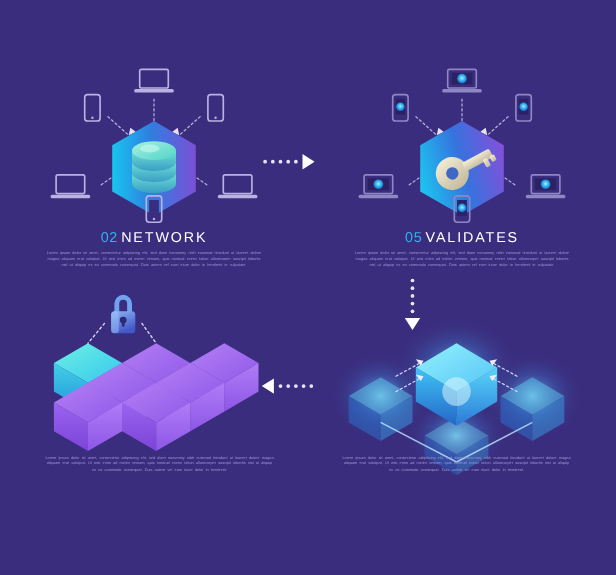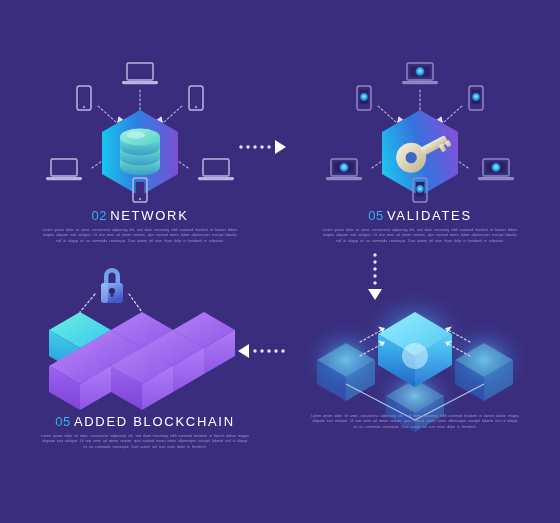--- a/index.html
+++ b/index.html
@@ -315,21 +315,20 @@
         <g transform="translate(92,18)">
           <path d="M-8,-2 L-8,-10 A8,8 0 0 1 8,-10 L8,-2 L3.6,-2 L3.6,-10 A3.6,3.6 0 0 0 -3.6,-10 L-3.6,-2 Z" fill="#6fa3ee"></path>
           <rect x="-11" y="-3" width="22" height="20" rx="3.2" fill="url(#lockG)"></rect>
           <rect x="-11" y="-3" width="7" height="20" rx="3.2" fill="#9ec4fa" opacity="0.5"></rect>
           <circle cx="0" cy="5" r="3.1" fill="#2b2a72"></circle>
           <rect x="-1.3" y="5" width="2.6" height="6" rx="1.2" fill="#2b2a72"></rect>
         </g>
       </svg>
     </div>
     <div class="caption">
-      <div class="cap-title"><span class="cap-num">05</span><span>ADDED BLOCKCHAIN</span></div>
       <div class="cap-body">Lorem ipsum dolor sit amet, consectetur adipiscing elit, sed diam nonummy nibh euismod tincidunt ut laoreet dolore magna aliquam erat volutpat. Ut wisi enim ad minim veniam, quis nostrud exerci tation ullamcorper suscipit lobortis nisl ut aliquip ex ea commodo consequat. Duis autem vel eum iriure dolor in hendrerit.</div>
     </div>
   </div>
 
   <div class="panel" id="panel-unified">
     <div class="art">
       <svg width="250" height="150" viewBox="0 0 250 150">
         <defs>
           <radialGradient id="glowBig" cx="0.5" cy="0.5" r="0.5">
             <stop offset="0" stop-color="#8fe9ff" stop-opacity="0.72"></stop>

